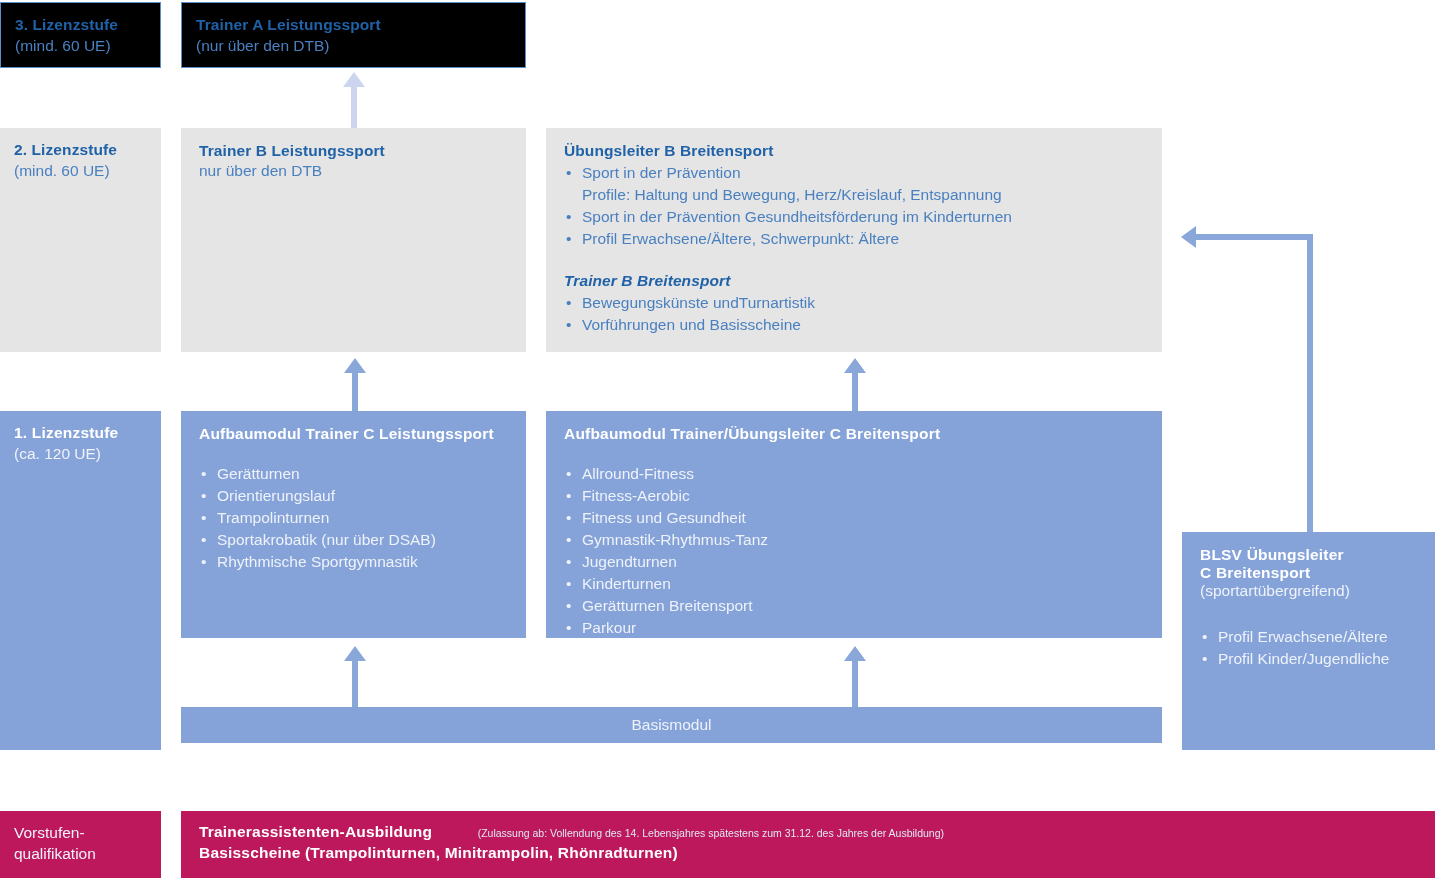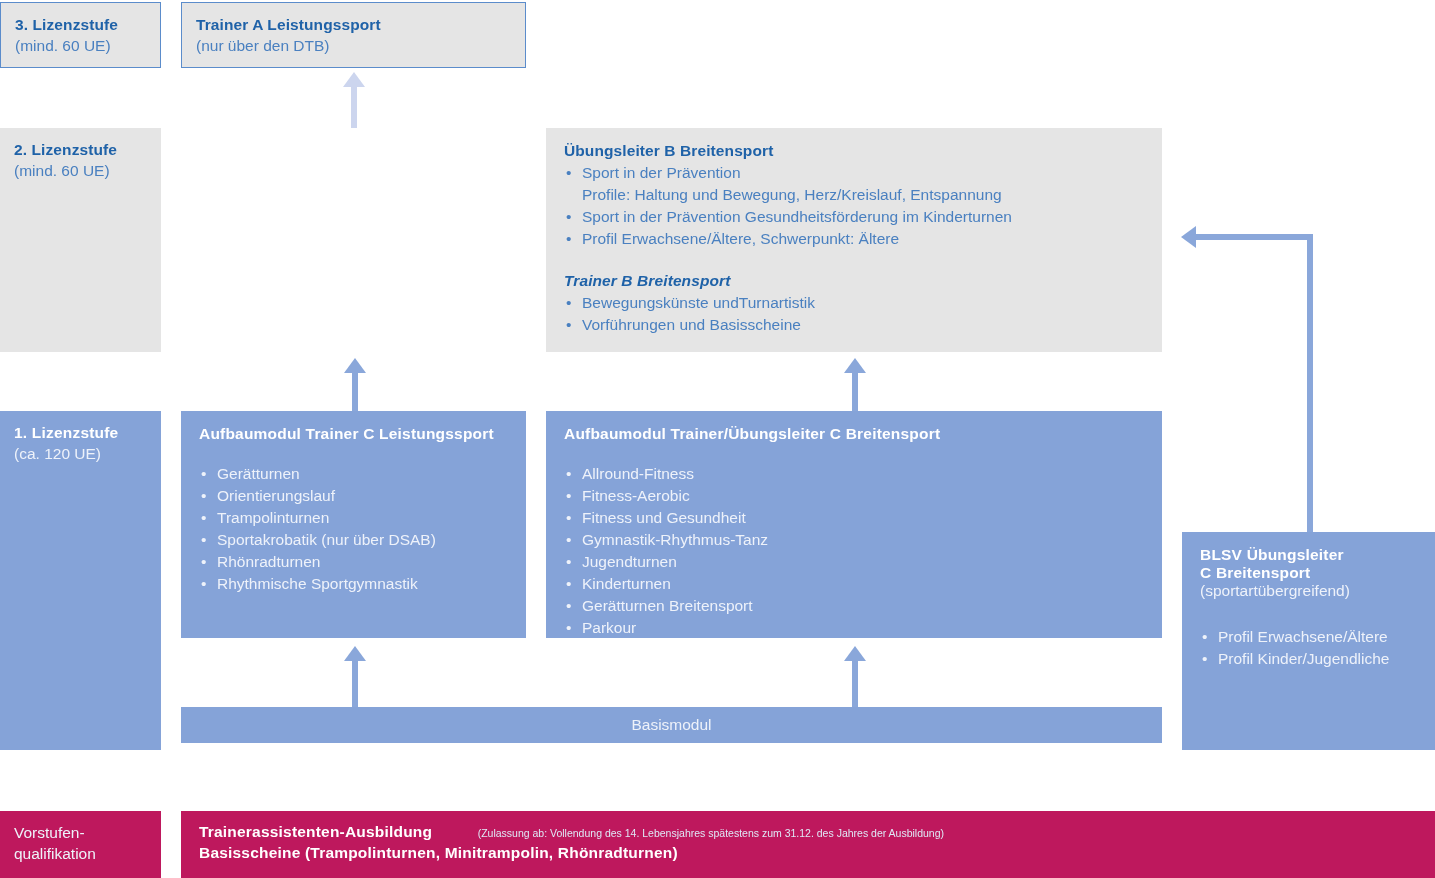--- a/index.html
+++ b/index.html
@@ -14,21 +14,21 @@
     position: relative;
     width: 1435px;
     height: 878px;
     background: #ffffff;
   }
 
   
   .box { position: absolute; }
 
   .box-outline {
-    background: #e5e5e5;
+    background: #000000;
     border: 1.5px solid #5b8ccb;
   }
   .box-light  { background: #e5e5e5; }
   .box-mid    { background: #85a3d8; }
   .box-dark   { background: #be185d; }
 
   
   .t-dark-bold {
     color: #1f62a8;
     font-weight: bold;
@@ -132,20 +132,24 @@
   <div>
     <div class="arrow-shaft-v pale" style="left:351px; top:85px; height:43px;"></div>
     <div class="arrow-head-up pale" style="left:343px; top:72px;"></div>
   </div>
 
   <div class="box box-light level-label" style="left:0px; top:128px; width:161px; height:224px;">
     <div class="t-dark-bold">2. Lizenzstufe</div>
     <div class="t-dark">(mind. 60 UE)</div>
   </div>
 
+  <div class="box box-light pad" style="left:181px; top:128px; width:345px; height:224px;">
+    <div class="t-dark-bold hdr">Trainer B Leistungssport</div>
+    <div class="t-dark">nur über den DTB</div>
+  </div>
 
   <div class="box box-light pad" style="left:546px; top:128px; width:616px; height:224px;">
 
     <div class="t-dark-bold hdr">Übungsleiter B Breitensport</div>
     <ul class="blist t-dark">
       <li>Sport in der Prävention</li>
       <li class="nobullet">Profile: Haltung und Bewegung, Herz/Kreislauf, Entspannung</li>
       <li>Sport in der Prävention Gesundheitsförderung im Kinderturnen</li>
       <li>Profil Erwachsene/Ältere, Schwerpunkt: Ältere</li>
     </ul>
@@ -177,21 +181,20 @@
     <div class="t-white">(ca. 120 UE)</div>
   </div>
 
   <div class="box box-mid pad" style="left:181px; top:411px; width:345px; height:227px;">
     <div class="t-white-bold" style="margin-bottom:20px;">Aufbaumodul Trainer C Leistungssport</div>
     <ul class="blist t-white">
       <li>Gerätturnen</li>
       <li>Orientierungslauf</li>
       <li>Trampolinturnen</li>
       <li>Sportakrobatik (nur über DSAB)</li>
-      <li>Rhönradturnen</li>
       <li>Rhythmische Sportgymnastik</li>
     </ul>
   </div>
 
   <div class="box box-mid pad" style="left:546px; top:411px; width:616px; height:227px;">
     <div class="t-white-bold" style="margin-bottom:20px;">Aufbaumodul Trainer/Übungsleiter C Breitensport</div>
     <ul class="blist t-white" style="line-height:1.30;">
       <li>Allround-Fitness</li>
       <li>Fitness-Aerobic</li>
       <li>Fitness und Gesundheit</li>

